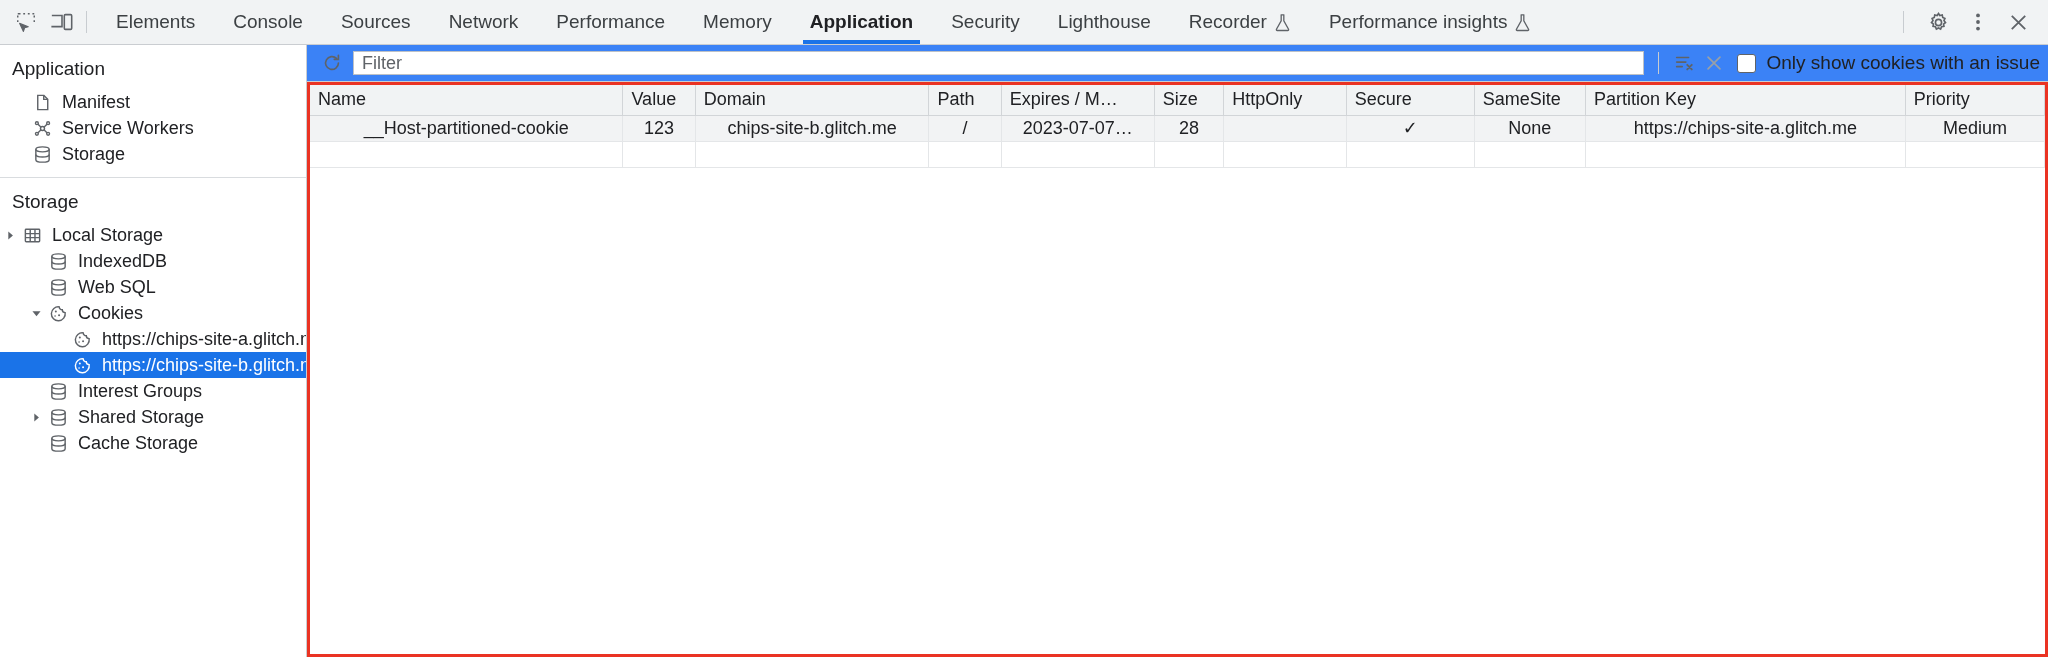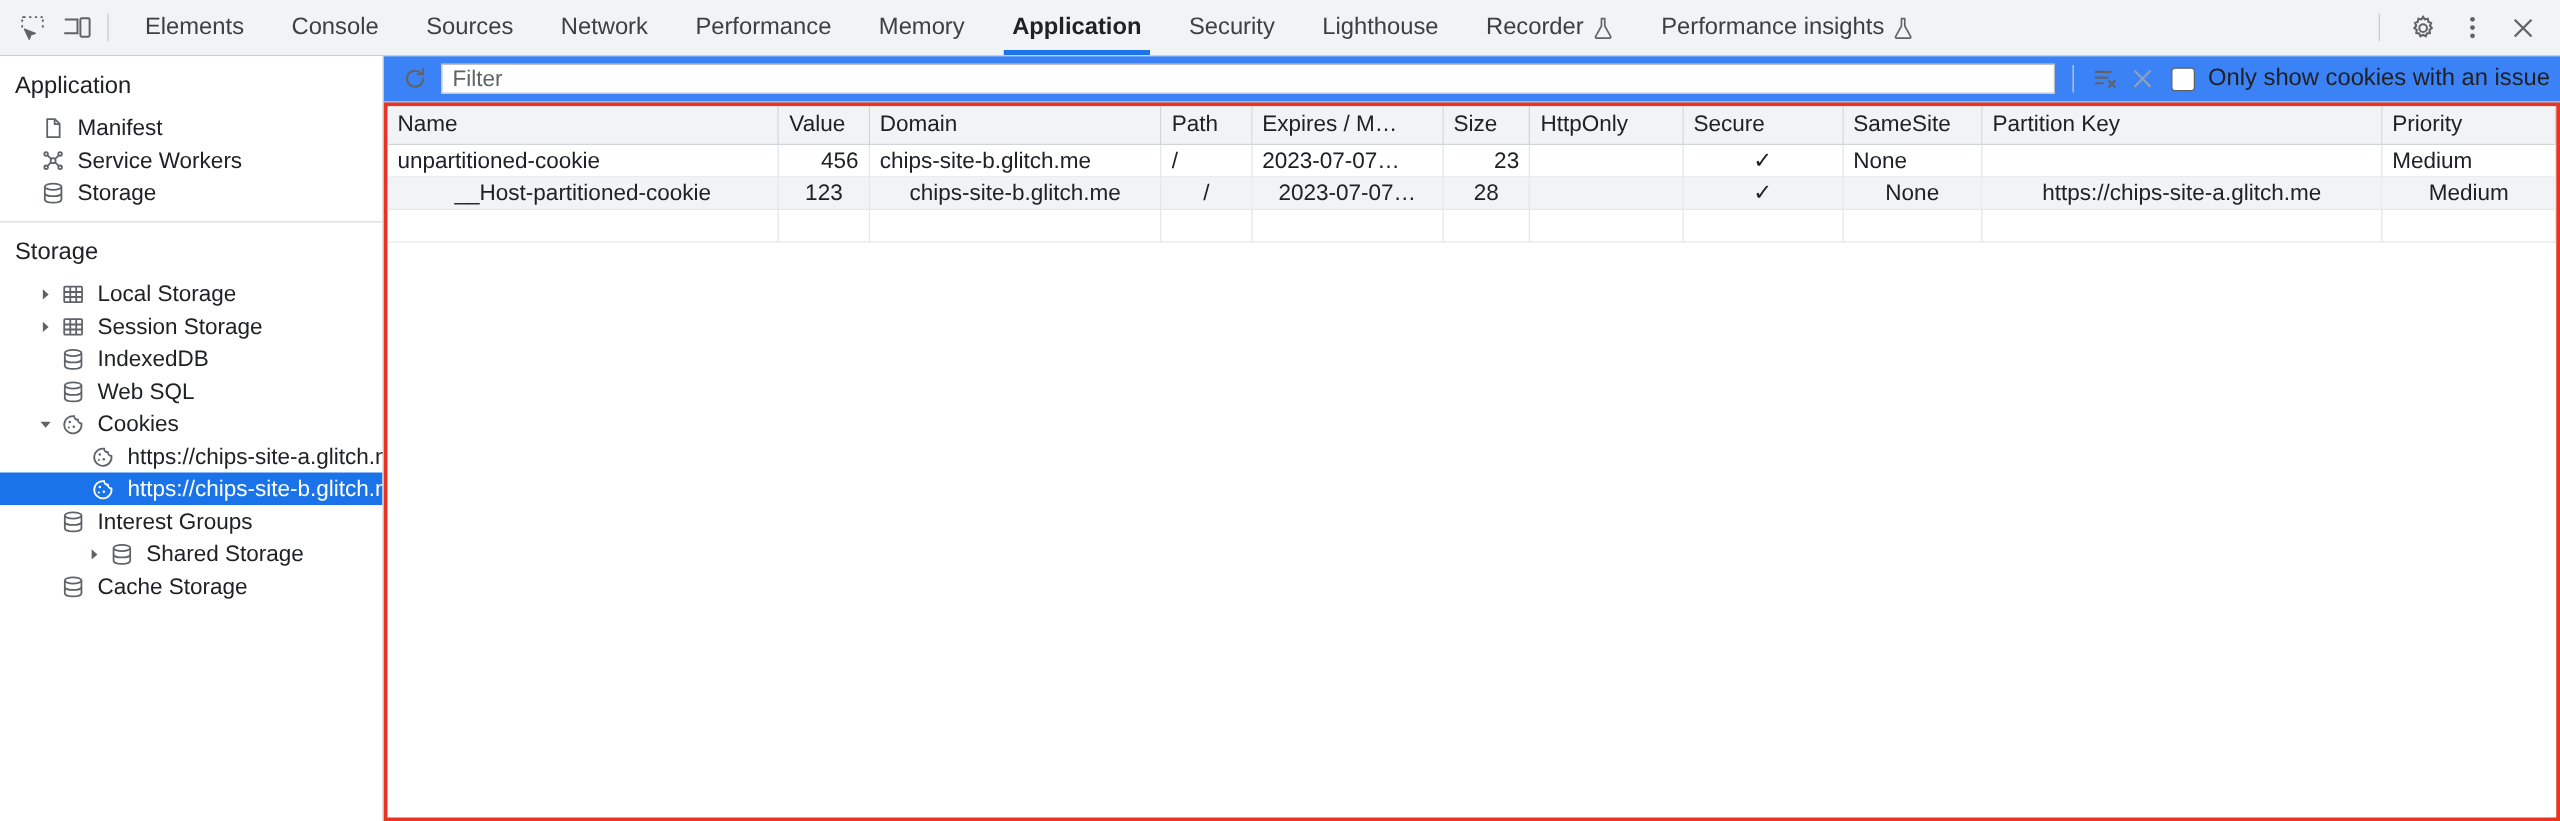--- a/index.html
+++ b/index.html
@@ -307,47 +307,33 @@
                 </svg>
               </span>
               <span class="tlabel">Storage</span>
             </div>
           </div>
       </div>
       <div class="sb-divider"></div>
       <div class="sb-section">
         <div class="panel-head">Storage</div>
         <div id="storage-tree">
-            <div class="tree-row" style="padding-left: 26px;">
+            <div class="tree-row" style="">
               <span class="twisty">
                 <svg width="11" height="11" viewBox="0 0 10 10">
                   <path d="M3 1.3l4.2 3.7L3 8.7z" fill="currentColor"></path>
                 </svg>
               </span>
               <span class="ticon">
                 <svg width="19" height="19" viewBox="0 0 20 20" fill="none" stroke="currentColor" stroke-width="1.5" style="display: block;">
                   <rect x="2.5" y="3.5" width="15" height="13" rx="0.8"></rect>
                   <path d="M2.5 8h15M2.5 12.2h15M7.6 3.5v13M12.6 3.5v13"></path>
                 </svg>
               </span>
               <span class="tlabel">Local Storage</span>
-            </div>
-            <div class="tree-row" style="padding-left: 26px;">
-              <span class="twisty">
-                <svg width="11" height="11" viewBox="0 0 10 10">
-                  <path d="M3 1.3l4.2 3.7L3 8.7z" fill="currentColor"></path>
-                </svg>
-              </span>
-              <span class="ticon">
-                <svg width="19" height="19" viewBox="0 0 20 20" fill="none" stroke="currentColor" stroke-width="1.5" style="display: block;">
-                  <rect x="2.5" y="3.5" width="15" height="13" rx="0.8"></rect>
-                  <path d="M2.5 8h15M2.5 12.2h15M7.6 3.5v13M12.6 3.5v13"></path>
-                </svg>
-              </span>
-              <span class="tlabel">Session Storage</span>
             </div>
             <div class="tree-row" style="padding-left: 26px;">
               <span class="twisty"></span>
               <span class="ticon">
                 <svg width="19" height="19" viewBox="0 0 20 20" fill="none" stroke="currentColor" stroke-width="1.5" style="display: block;">
                   <ellipse cx="10" cy="4.6" rx="7" ry="2.6"></ellipse>
                   <path d="M3 4.6v10.8c0 1.45 3.13 2.6 7 2.6s7-1.15 7-2.6V4.6"></path>
                   <path d="M3 10c0 1.45 3.13 2.6 7 2.6s7-1.15 7-2.6"></path>
                 </svg>
               </span>
@@ -408,21 +394,21 @@
               <span class="twisty"></span>
               <span class="ticon">
                 <svg width="19" height="19" viewBox="0 0 20 20" fill="none" stroke="currentColor" stroke-width="1.5" style="display: block;">
                   <ellipse cx="10" cy="4.6" rx="7" ry="2.6"></ellipse>
                   <path d="M3 4.6v10.8c0 1.45 3.13 2.6 7 2.6s7-1.15 7-2.6V4.6"></path>
                   <path d="M3 10c0 1.45 3.13 2.6 7 2.6s7-1.15 7-2.6"></path>
                 </svg>
               </span>
               <span class="tlabel">Interest Groups</span>
             </div>
-            <div class="tree-row" style="padding-left: 26px; margin-left: 39px;">
+            <div class="tree-row" style="padding-left: 26px;">
               <span class="twisty">
                 <svg width="11" height="11" viewBox="0 0 10 10">
                   <path d="M3 1.3l4.2 3.7L3 8.7z" fill="currentColor"></path>
                 </svg>
               </span>
               <span class="ticon">
                 <svg width="19" height="19" viewBox="0 0 20 20" fill="none" stroke="currentColor" stroke-width="1.5" style="display: block;">
                   <ellipse cx="10" cy="4.6" rx="7" ry="2.6"></ellipse>
                   <path d="M3 4.6v10.8c0 1.45 3.13 2.6 7 2.6s7-1.15 7-2.6V4.6"></path>
                   <path d="M3 10c0 1.45 3.13 2.6 7 2.6s7-1.15 7-2.6"></path>
@@ -497,33 +483,20 @@
                 <th>Expires / M…</th>
                 <th>Size</th>
                 <th>HttpOnly</th>
                 <th>Secure</th>
                 <th>SameSite</th>
                 <th>Partition Key</th>
                 <th>Priority</th>
               </tr>
           </thead>
           <tbody id="tbody">
-              <tr class="odd">
-                <td class="name-cell">unpartitioned-cookie</td>
-                <td class="num">456</td>
-                <td>chips-site-b.glitch.me</td>
-                <td>/</td>
-                <td>2023-07-07…</td>
-                <td class="num">23</td>
-                <td class="ctr"></td>
-                <td class="ctr">✓</td>
-                <td>None</td>
-                <td></td>
-                <td>Medium</td>
-              </tr>
               <tr class="even">
                 <td class="name-cell">__Host-partitioned-cookie</td>
                 <td class="num">123</td>
                 <td>chips-site-b.glitch.me</td>
                 <td>/</td>
                 <td>2023-07-07…</td>
                 <td class="num">28</td>
                 <td class="ctr"></td>
                 <td class="ctr">✓</td>
                 <td>None</td>

